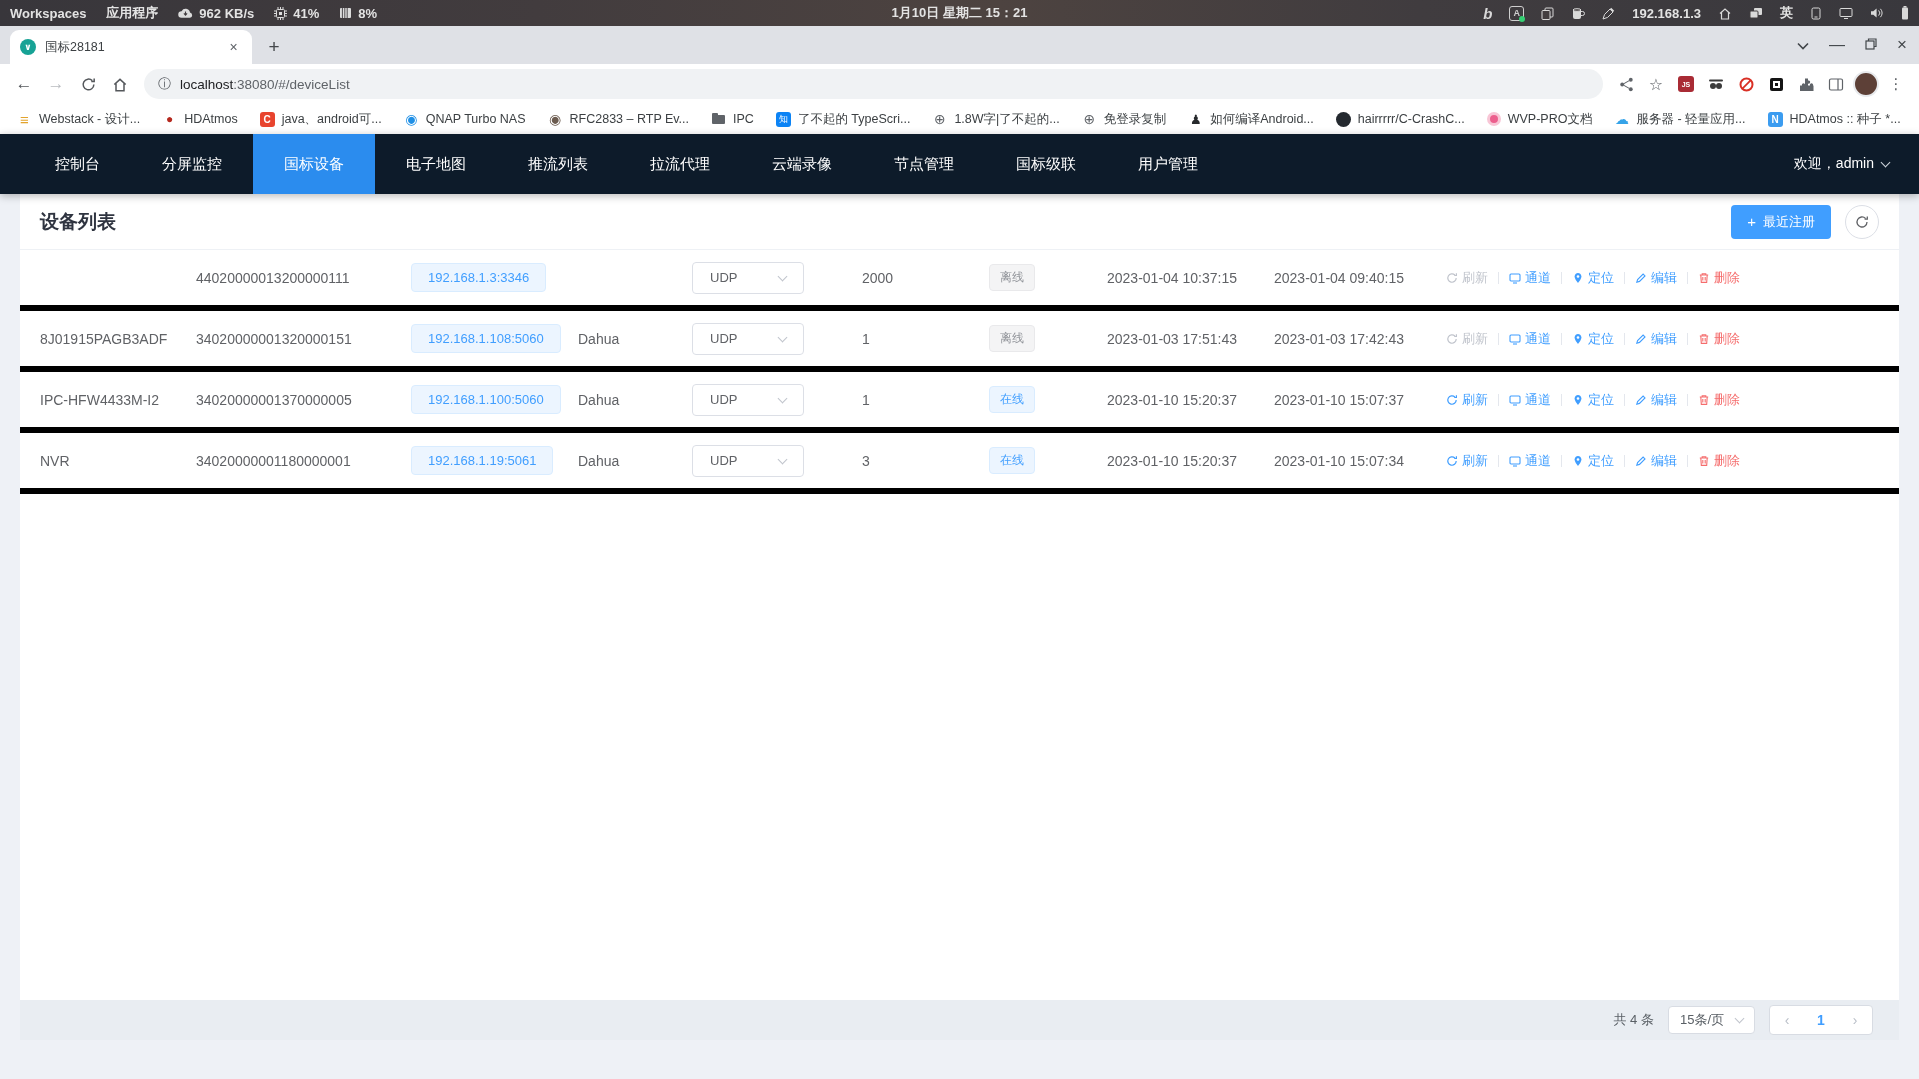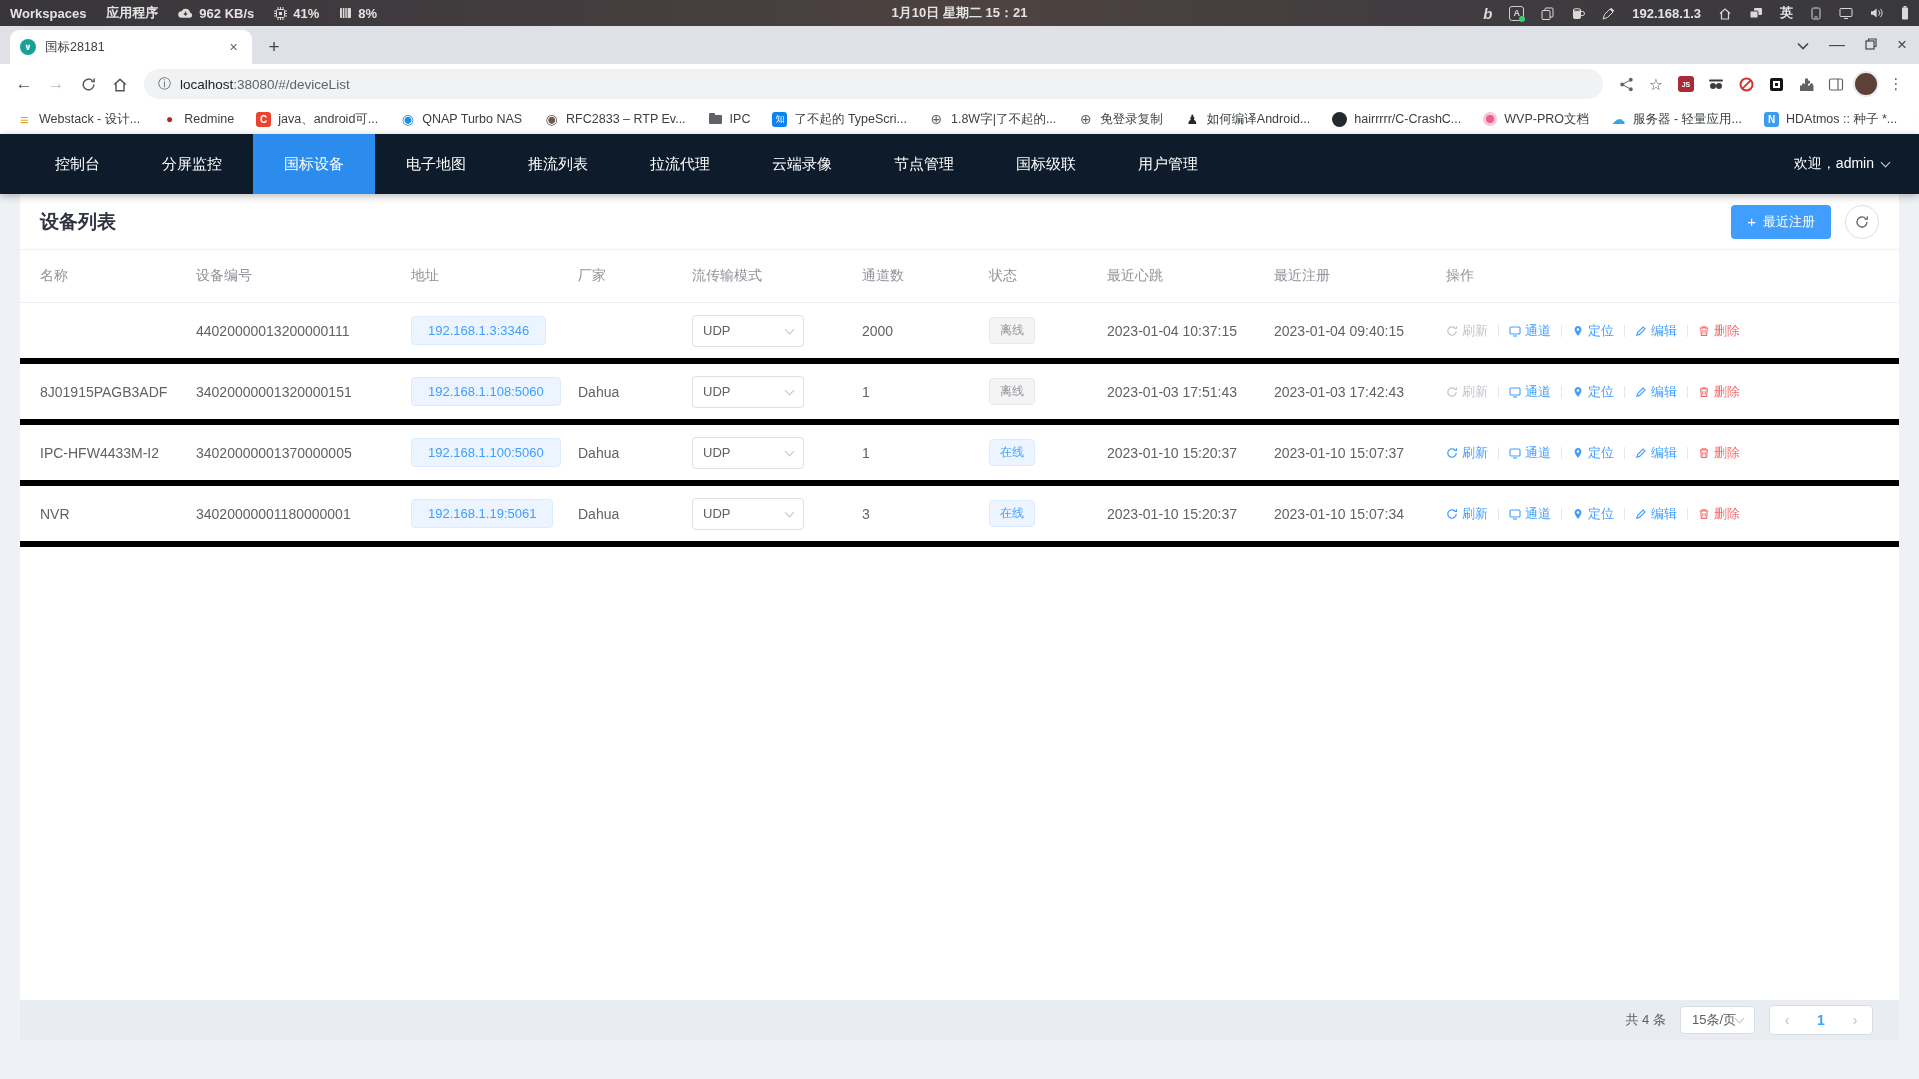--- a/index.html
+++ b/index.html
@@ -106,40 +106,40 @@
 
   .grid10 { display:grid; grid-template-columns:156px 215px 167px 114px 170px 127px 118px 167px 172px minmax(0,1fr);
     padding-left:20px; align-items:center; }
   .thead { height:53px; flex:none; color:#909399; font-size:14px; font-weight:500;
     border-bottom:1px solid #ebeef5; }
   .trow { height:61px; flex:none; border-bottom:6px solid #000000; font-size:14px; color:#606266; }
   .td { padding-right:12px; white-space:nowrap; overflow:hidden; text-overflow:ellipsis; }
   .addr-tag { display:inline-block; font-size:13px; padding:6px 16px; background:#ecf5ff;
     border:1px solid #d9ecff; border-radius:4px; color:#409eff; }
   .select { width:112px; height:32px; border:1px solid #dcdfe6; border-radius:4px; background:#fff;
-    display:flex; align-items:center; justify-content:space-between; padding:0 10px;
+    display:flex; align-items:center; justify-content:space-between; padding:0 17px;
     font-size:13px; color:#606266; cursor:pointer; }
   .chev { width:7px; height:7px; border-right:1.4px solid #c0c4cc; border-bottom:1.4px solid #c0c4cc;
     transform:rotate(45deg); margin-top:-3px; }
   .tag { font-size:12px; padding:4px 10px; border-radius:4px; display:inline-block; }
   .tag-off { background:#f4f4f5; border:1px solid #e9e9eb; color:#909399; }
   .tag-on  { background:#ecf5ff; border:1px solid #d9ecff; color:#409eff; }
   .actions { display:flex; align-items:center; font-size:13px; }
   .act { display:inline-flex; align-items:center; gap:4px; color:#409eff; cursor:pointer; white-space:nowrap; }
   .act svg { flex:none; }
   .act.delete { color:#f56c6c; }
   .act.disabled { color:#c0c4cc; cursor:not-allowed; }
   .sep { width:1px; height:12px; background:#e4e7ed; margin:0 10px; display:inline-block; }
   .tbody-fill { flex:1; }
 
   
   .pagination { height:40px; flex:none; background:#e9edf2; display:flex; align-items:center;
     justify-content:flex-end; gap:14px; padding-right:26px; font-size:13px; color:#5a6066; }
   .page-size { height:28px; background:#fff; border:1px solid #d8dce3; border-radius:4px;
-    display:flex; align-items:center; padding:12px 11px; cursor:pointer; }
+    display:flex; align-items:center; gap:12px; padding:12px 11px; cursor:pointer; }
   .pager { height:30px; background:#fff; border:1px solid #d8dce3; border-radius:4px;
     display:flex; align-items:center; }
   .pg { width:34px; text-align:center; color:#b8bec7; font-size:14px; cursor:pointer; }
   .pg.cur { color:#409eff; font-weight:700; }
 </style>
 </head>
 <body>
 
 <div class="screen">
 
@@ -322,21 +322,21 @@
   </div>
 
   <div class="bmbar">
     <span id="bm-items" style="display:flex;align-items:center;">
         <span class="bm">
     <span class="fav fav-webstack"></span>
     <span class="bm-label">Webstack - 设计...</span>
   </span>
         <span class="bm">
     <span class="fav fav-redmine"></span>
-    <span class="bm-label">Redmine</span>
+    <span class="bm-label">HDAtmos</span>
   </span>
         <span class="bm">
     <span class="fav fav-csdn"></span>
     <span class="bm-label">java、android可...</span>
   </span>
         <span class="bm">
     <span class="fav fav-qnap"></span>
     <span class="bm-label">QNAP Turbo NAS</span>
   </span>
         <span class="bm">
@@ -429,32 +429,20 @@
             <span class="plus">+</span>
             <span>最近注册</span>
           </button>
           <span class="btn-refresh">
               <svg viewBox="0 0 14 14" width="14" height="14">
                 <path d="M12 7a5 5 0 1 1-1.5-3.6M12.3 1.5v2.7H9.6" fill="none" stroke="#606266" stroke-width="1.3"></path>
               </svg>
             </span>
         </span>
       </div>
-      <div class="thead grid10" id="thead">
-          <div class="td">名称</div>
-          <div class="td">设备编号</div>
-          <div class="td">地址</div>
-          <div class="td">厂家</div>
-          <div class="td">流传输模式</div>
-          <div class="td">通道数</div>
-          <div class="td">状态</div>
-          <div class="td">最近心跳</div>
-          <div class="td">最近注册</div>
-          <div class="td">操作</div>
-        </div>
       <div id="tbody">
           <div class="trow grid10">
     <div class="td"></div>
     <div class="td">44020000013200000111</div>
     <div class="td"><span class="addr-tag">192.168.1.3:3346</span></div>
     <div class="td"></div>
     <div class="td">
       <span class="select">
         <span>UDP</span>
         <i class="chev"></i>

